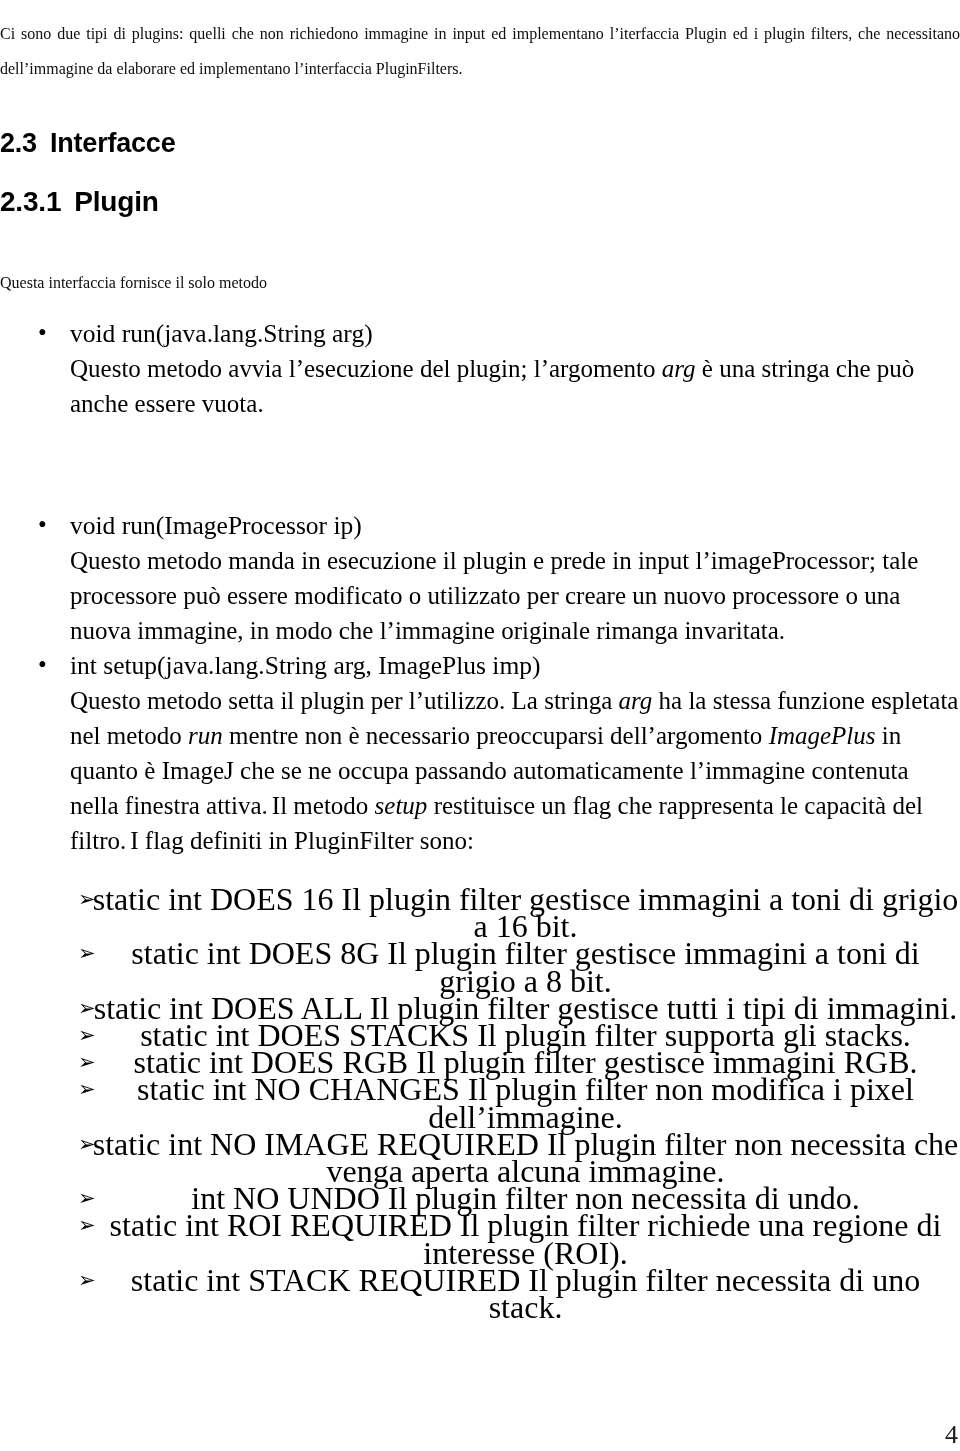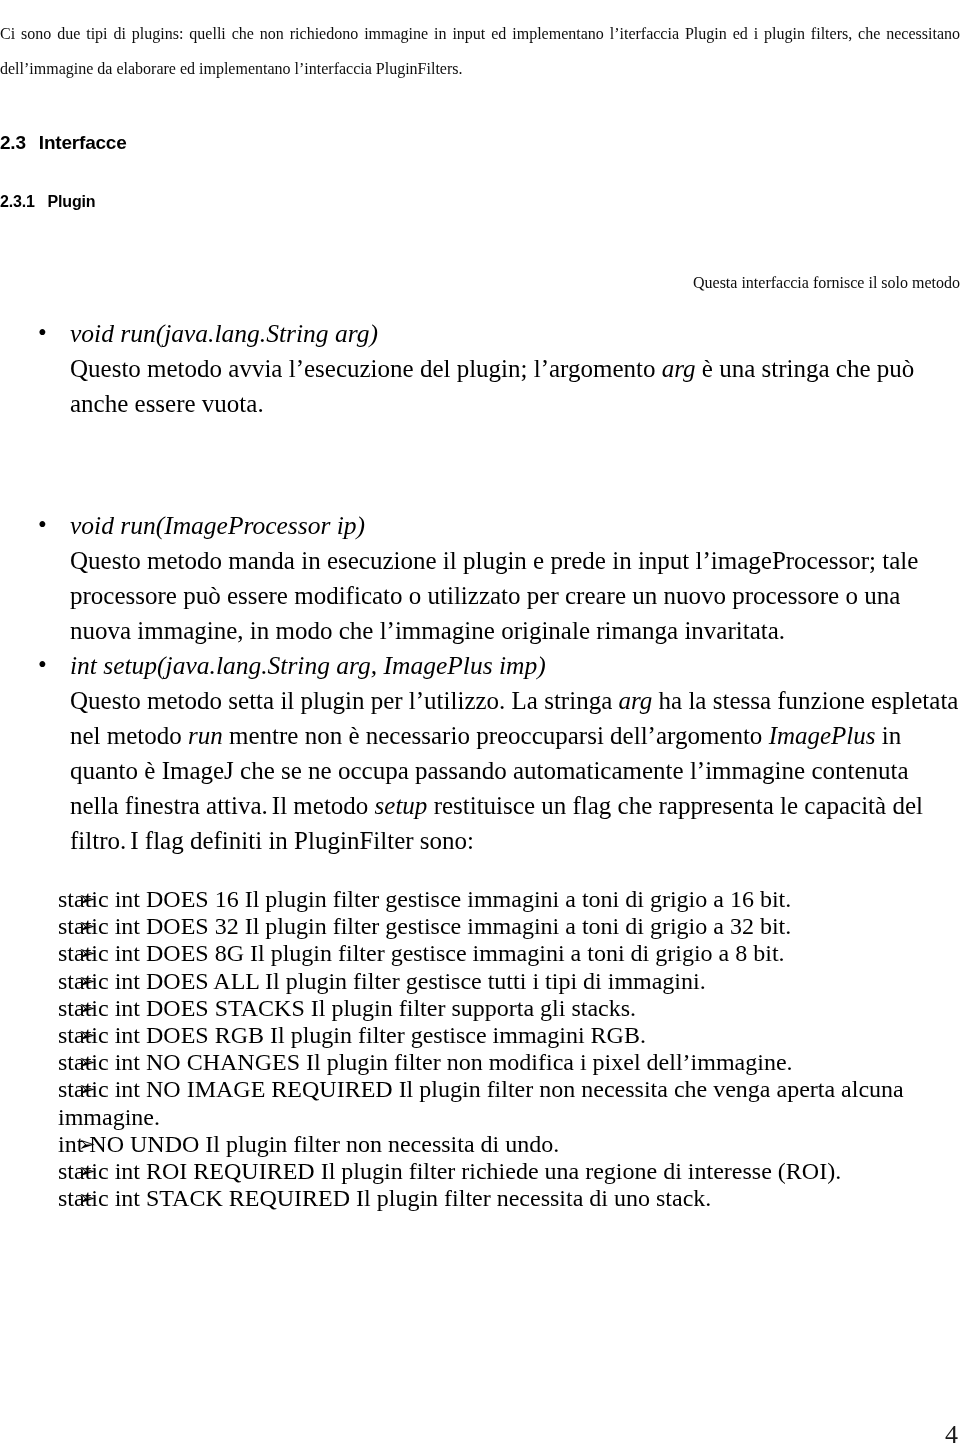--- a/index.html
+++ b/index.html
@@ -26,35 +26,35 @@
 
   
   .para {
     font-family: "Liberation Serif", "DejaVu Serif", serif;
     font-size: 16px;
     line-height: 35px;
     text-align: justify;
     text-justify: inter-word;
     color: #0d0d0d;
   }
-  .para.left { text-align: right; }
+  .para.left { text-align: left; }
 
   
   .h2, .h3 {
     font-family: "Liberation Sans", "DejaVu Sans", sans-serif;
     font-weight: bold;
     color: #000000;
     letter-spacing: -0.2px;
   }
   .h2 {
-    font-size: 19px;
+    font-size: 27px;
     line-height: 34px;
   }
   .h3 {
-    font-size: 16px;
+    font-size: 28px;
     line-height: 32px;
   }
   .h-num { display: inline-block; }
   .h-gap { display: inline-block; width: 13px; }
 
   
   .dotlist {
     list-style: none;
     margin: 0;
     padding: 0;
@@ -67,21 +67,20 @@
   .dotlist > li::before {
     content: "\2022";
     position: absolute;
     left: 38px;
     top: -1px;
     font-size: 25px;
     line-height: 35px;
     font-family: "Liberation Serif", "DejaVu Serif", serif;
   }
   .sig {
-    font-style: italic;
     font-size: 25.5px;
     line-height: 35px;
     display: block;
     white-space: nowrap;
   }
   .desc {
     font-size: 25px;
     line-height: 35px;
     text-align: justify;
     text-justify: inter-word;
@@ -90,24 +89,24 @@
   .desc i, .sig i { font-style: italic; }
 
   
   .arrowlist {
     list-style: none;
     margin: 0;
     padding: 0;
   }
   .arrowlist > li {
     position: relative;
-    padding-left: 58px;
-    font-size: 24px;
+    padding-left: 91px;
+    font-size: 32px;
     line-height: 27.2px;
-    text-align: left;
+    text-align: center;
   }
   .arrowlist > li::before {
     content: "\27A2";
     position: absolute;
     left: 78px;
     top: 0;
     font-size: 21px;
     line-height: 27.2px;
     font-family: "DejaVu Sans", sans-serif;
     color: #000;
@@ -178,21 +177,20 @@
       <span class="desc"><span>Questo metodo setta il plugin per l’utilizzo. La stringa </span><i>arg</i><span> ha la stessa funzione espletata nel metodo </span><i>run</i><span>  mentre non è necessario preoccuparsi dell’argomento </span><i>ImagePlus</i><span>  in quanto è ImageJ che se ne occupa passando automaticamente l’immagine contenuta nella finestra attiva.</span></span>
       <span class="desc left"><span>Il metodo </span><i>setup</i><span> restituisce un flag che rappresenta le capacità del filtro.</span></span>
       <span class="desc left"><span>I flag definiti in PluginFilter sono:</span></span>
     </li>
   </ul>
 
   <div class="sp-f"></div>
 
   <ul class="arrowlist">
       <li><span>static int DOES 16 Il plugin filter gestisce immagini a toni di grigio a 16 bit.</span></li>
-      <li><span>static int DOES 32 Il plugin filter gestisce immagini a toni di grigio a 32 bit.</span></li>
       <li><span>static int DOES 8G Il plugin filter gestisce immagini a toni di grigio a 8 bit.</span></li>
       <li><span>static int DOES ALL Il plugin filter gestisce tutti i tipi di immagini.</span></li>
       <li><span>static int DOES STACKS Il plugin filter supporta gli stacks.</span></li>
       <li><span>static int DOES RGB Il plugin filter gestisce immagini RGB.</span></li>
       <li><span>static int NO CHANGES Il plugin filter non modifica i pixel dell’immagine.</span></li>
       <li><span>static int NO IMAGE REQUIRED Il plugin filter non necessita che venga aperta alcuna immagine.</span></li>
       <li><span>int NO UNDO Il plugin filter non necessita di undo.</span></li>
       <li><span>static int ROI REQUIRED Il plugin filter richiede una regione di interesse (ROI).</span></li>
       <li><span>static int STACK REQUIRED Il plugin filter necessita di uno stack.</span></li>
     </ul>

